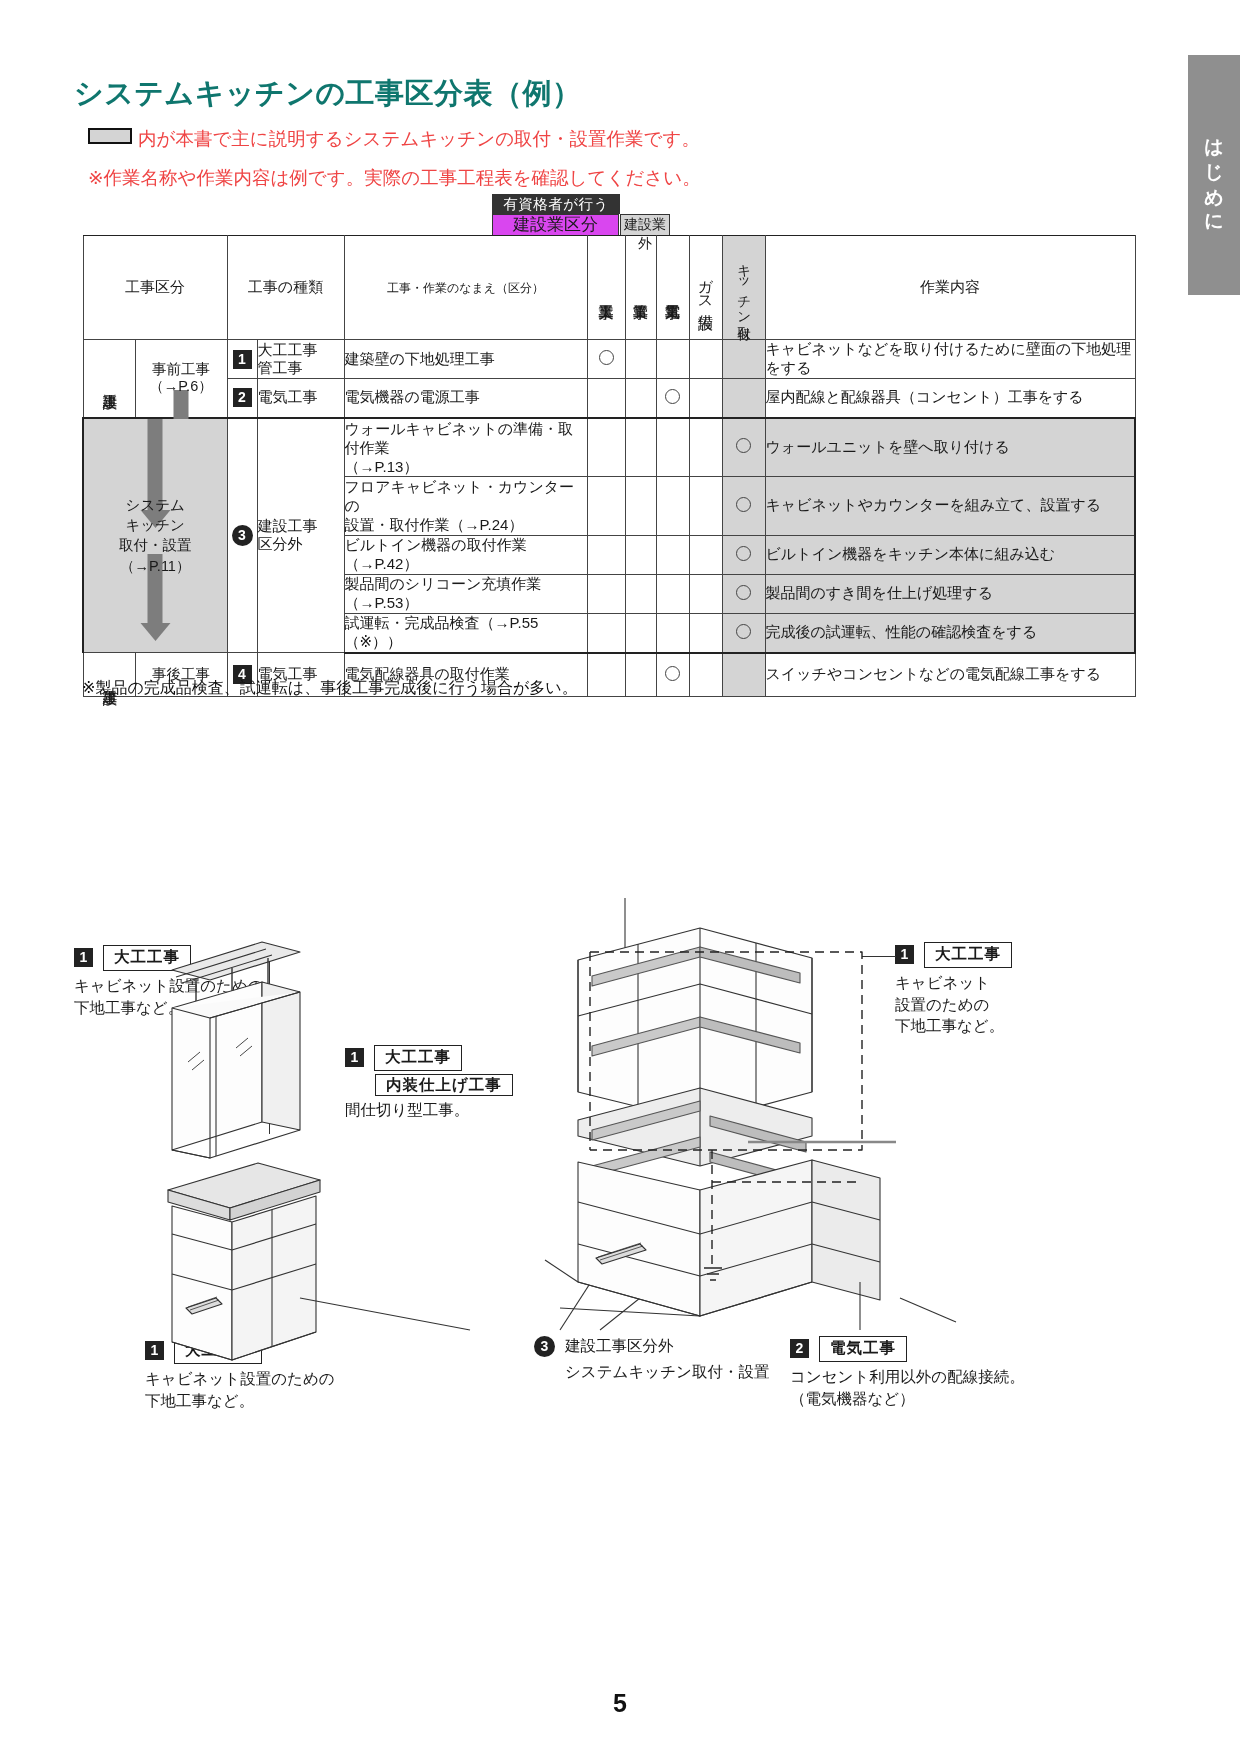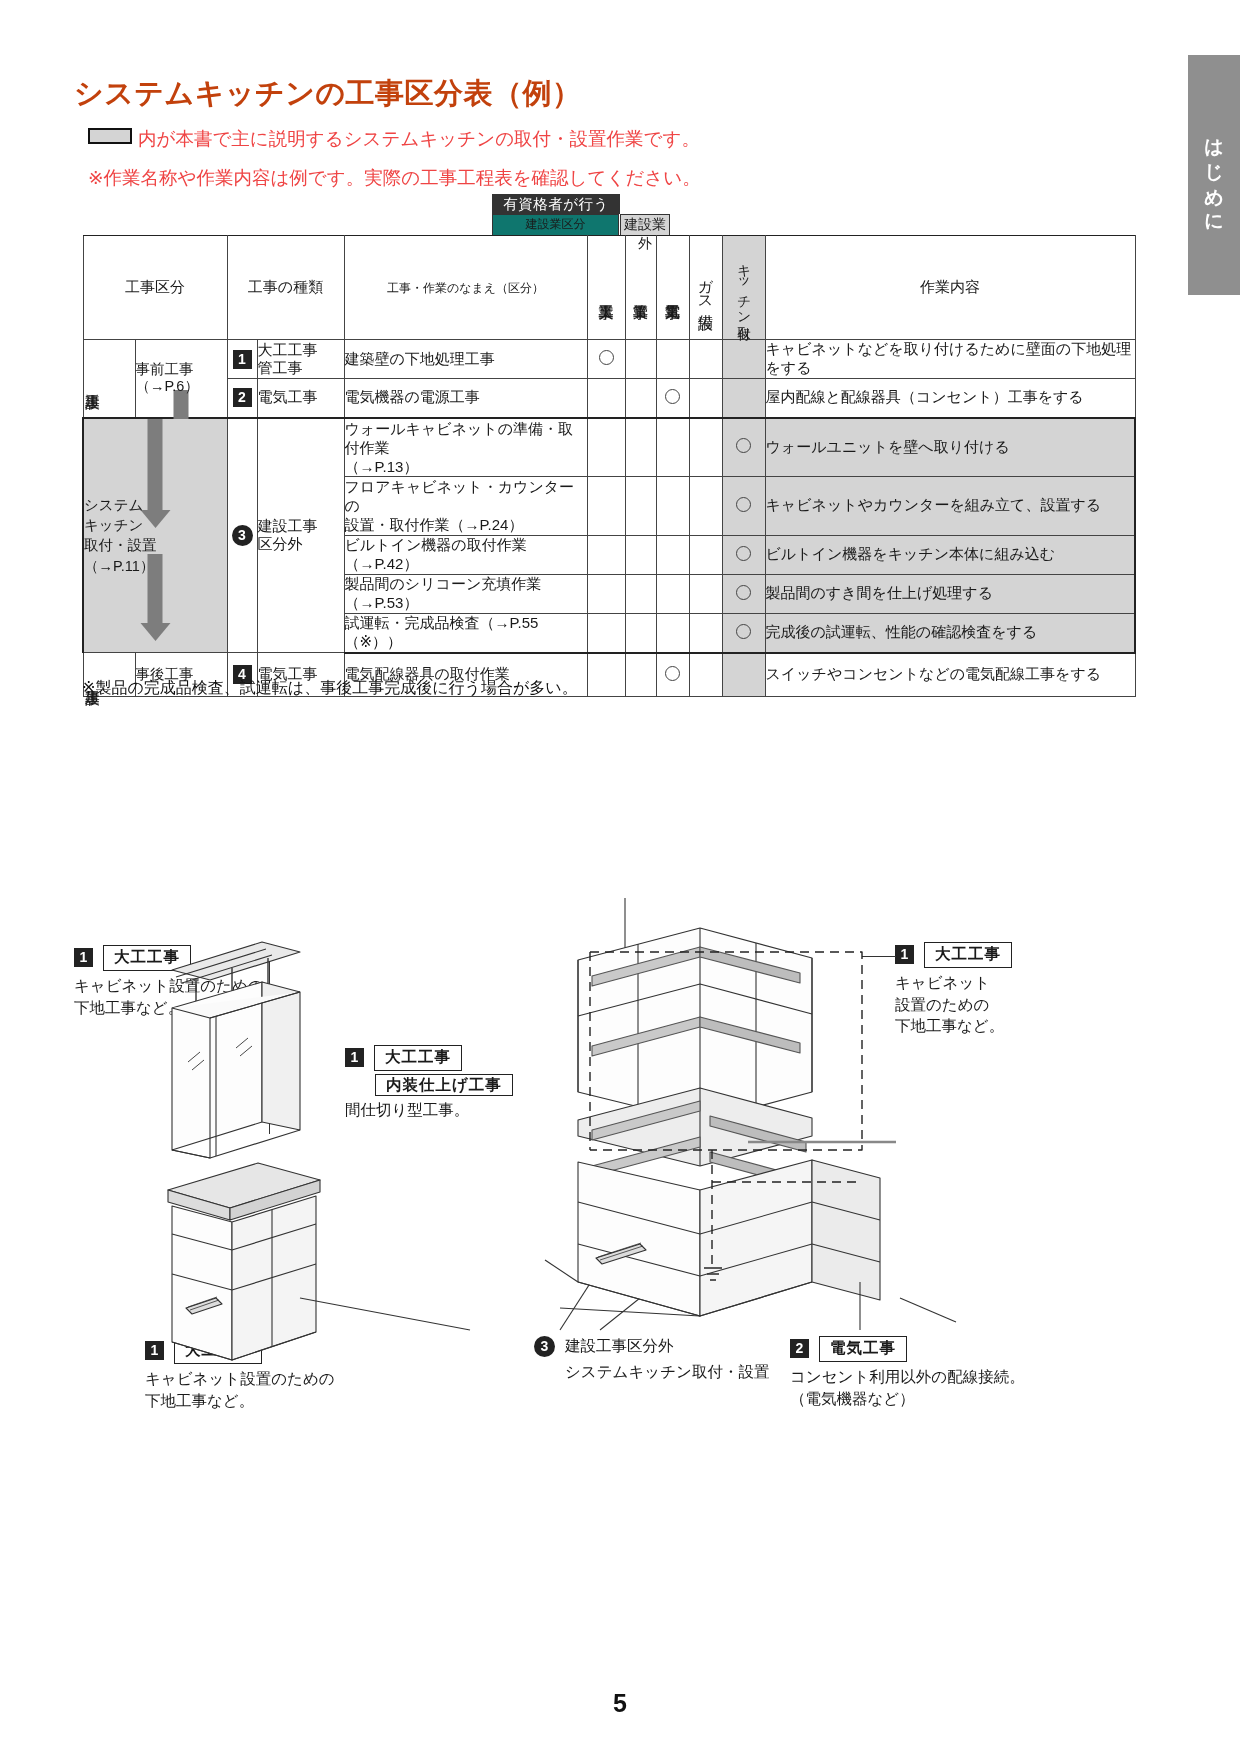--- a/index.html
+++ b/index.html
@@ -32,21 +32,21 @@
     font-weight: 600;
   }
 
   
   .page-title {
     position: absolute;
     left: 74px; top: 74px;
     font-size: 29px;
     font-weight: 700;
     letter-spacing: 0.5px;
-    color: #c2410c;
+    color: #0f766e;
   }
 
   .intro {
     position: absolute;
     left: 88px; top: 124px;
     width: 900px;
     font-size: 18.5px;
     line-height: 29px;
     color: #ef4444;
   }
@@ -84,22 +84,22 @@
     text-align: center;
     line-height: 20px;
     letter-spacing: 0.5px;
   }
   .hdr-row2 { position: absolute; left: 0; top: 20px; height: 21px; width: 178px; }
   .hdr-kensetsu {
     position: absolute; left: 0; top: 0;
     width: 127px; height: 21px;
     border: 1px solid #333;
     border-bottom: none;
-    background: #0f766e;
-    font-size: 12px; text-align: center; line-height: 19px;
+    background: #d946ef;
+    font-size: 17px; text-align: center; line-height: 19px;
   }
   .hdr-gaibu {
     position: absolute; left: 128px; top: 0;
     width: 50px; height: 21px;
     border: 1px solid #333;
     border-bottom: none;
     background: #d4d4d4;
     font-size: 14px; text-align: center; line-height: 19px;
   }
 
@@ -171,21 +171,21 @@
     border: 1.4px solid #444;
     border-radius: 50%;
   }
 
   
   .blk-top td { border-top: 2.3px solid #222 !important; }
   .blk-bot td { border-bottom: 2.3px solid #222 !important; }
   .blk-left  { border-left: 2.3px solid #222 !important; }
   .blk-right { border-right: 2.3px solid #222 !important; }
 
-  .kubun-cell { font-size: 14.5px; line-height: 1.18; }
+  .kubun-cell { text-align: center; font-size: 14.5px; line-height: 1.18; }
   .kubun-vert {
     writing-mode: vertical-rl;
     display: inline-block;
     font-size: 14.5px;
     line-height: 1.1;
   }
 
   
   .arrow-host { position: relative; }
   .dl-arrow {

